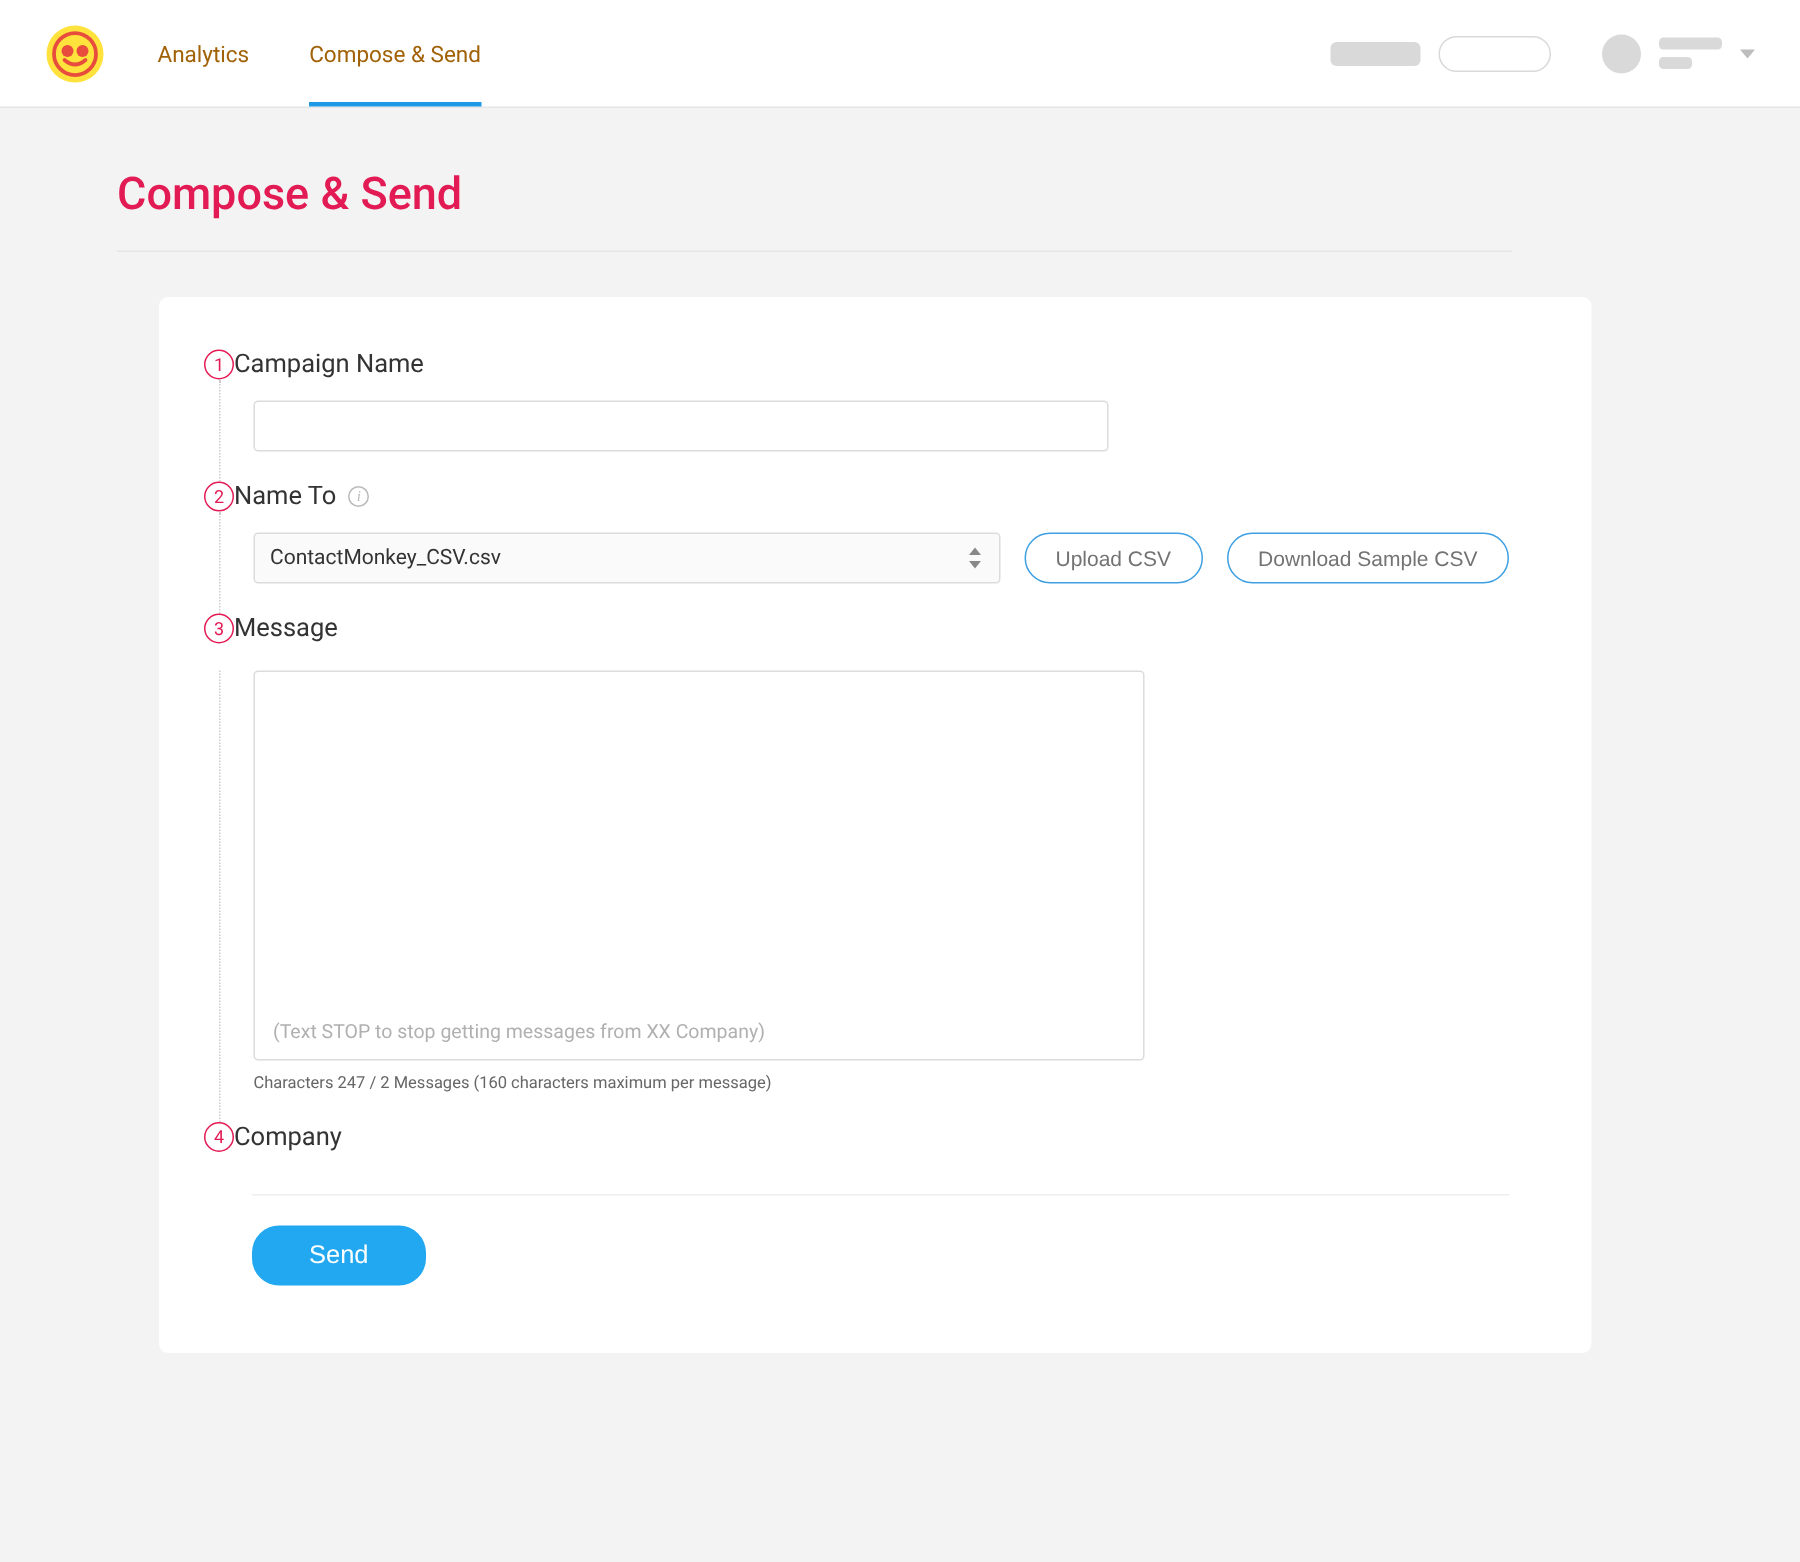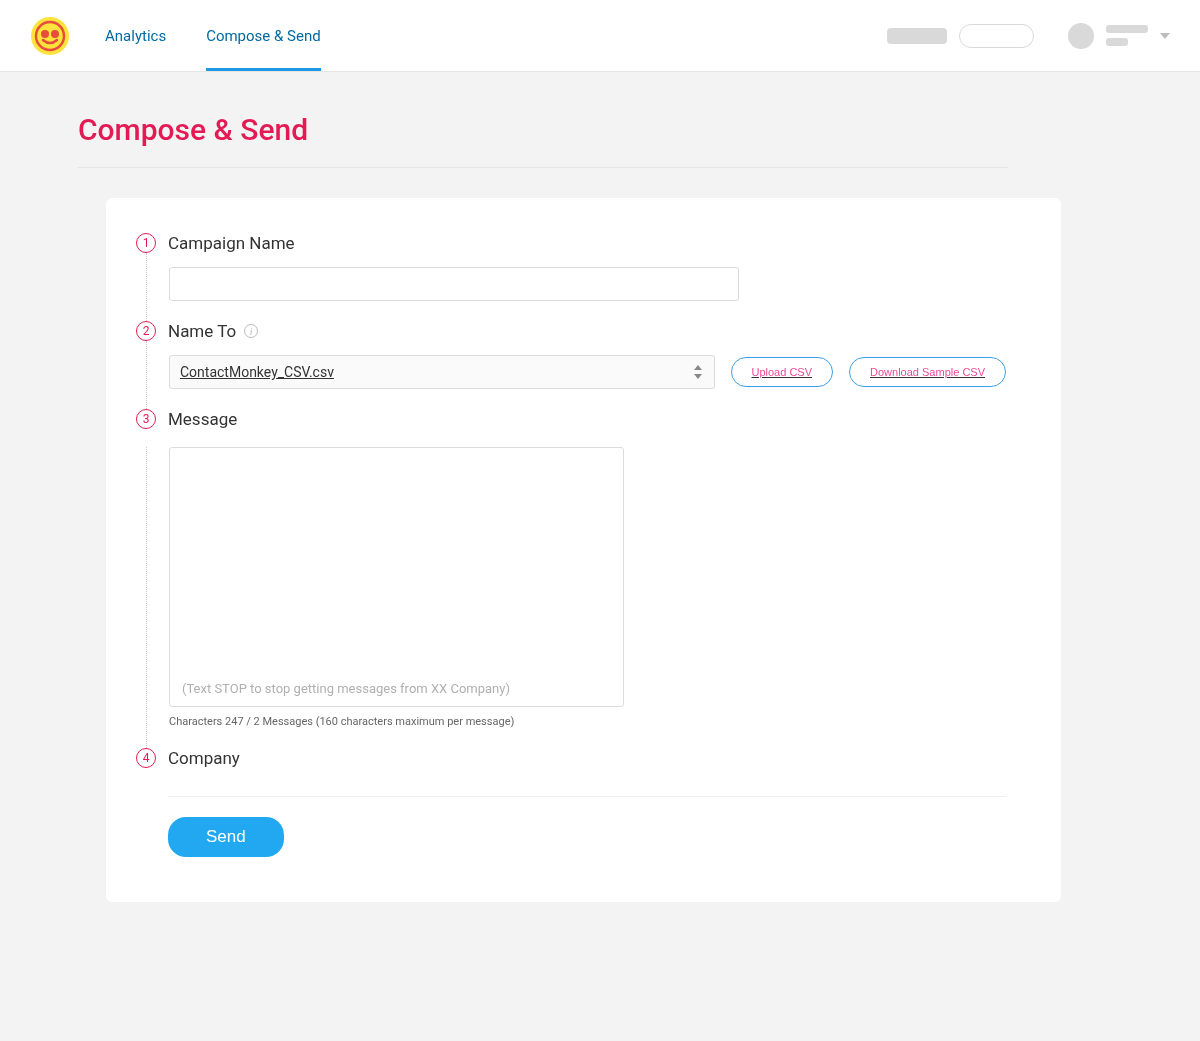--- a/index.html
+++ b/index.html
@@ -31,21 +31,21 @@
 .logo svg { width: 40px; height: 40px; }
 
 .nav-tabs {
   display: flex;
   height: 100%;
   align-items: center;
   gap: 40px;
 }
 .nav-tab {
   font-size: 15px;
-  color: #0369a1;
+  color: #a16207;
   cursor: pointer;
   height: 100%;
   display: flex;
   align-items: center;
   position: relative;
 }
 .nav-tab.active::after {
   content: "";
   position: absolute;
   bottom: 0;
@@ -113,21 +113,20 @@
   border: 1.5px solid #e31b54;
   color: #e31b54;
   border-radius: 50%;
   font-size: 12px;
   display: flex; align-items: center; justify-content: center;
   flex-shrink: 0;
   background: #fff;
   z-index: 1;
 }
 .step-body {
-  margin-left: 12px;
   flex: 1;
 }
 .step-label {
   font-size: 17px;
   color: #333;
   display: flex;
   align-items: center;
   gap: 8px;
 }
 .info-ico {
@@ -141,21 +140,20 @@
   margin-left: 10px;
   padding-left: 22px;
 }
 
 
 .inline-row {
   display: flex;
   align-items: center;
   gap: 16px;
   margin-top: 16px;
-  text-decoration: underline;
 }
 
 
 .text-input {
   width: 570px;
   height: 34px;
   border: 1px solid #dcdcdc;
   border-radius: 3px;
   padding: 0 10px;
   font-size: 14px;
@@ -180,40 +178,40 @@
   content: ""; position: absolute; left: 0; top: 0;
   border-left: 4px solid transparent; border-right: 4px solid transparent; border-bottom: 5px solid #888;
 }
 .sort-ico::after {
   content: ""; position: absolute; left: 0; bottom: 0;
   border-left: 4px solid transparent; border-right: 4px solid transparent; border-top: 5px solid #888;
 }
 
 .btn-outline {
   border: 1px solid #3ea0e2;
-  color: #ec4899;
+  color: #737373;
   background: #fff;
   border-radius: 18px;
   padding: 8px 20px;
-  font-size: 11px;
+  font-size: 14px;
   cursor: pointer;
   white-space: nowrap;
 }
 .btn-primary {
   background: #22a8f0;
   color: #fff;
   border: none;
   border-radius: 18px;
   padding: 10px 38px;
   font-size: 17px;
   cursor: pointer;
 }
 
 .msg-box {
-  width: 455px;
+  width: 594px;
   height: 260px;
   border: 1px solid #dcdcdc;
   border-radius: 3px;
   padding: 10px;
   position: relative;
   margin-top: 18px;
 }
 .msg-box textarea {
   width: 100%; height: 210px; border: none; resize: none; outline: none; font-size: 14px; font-family: inherit;
 }

